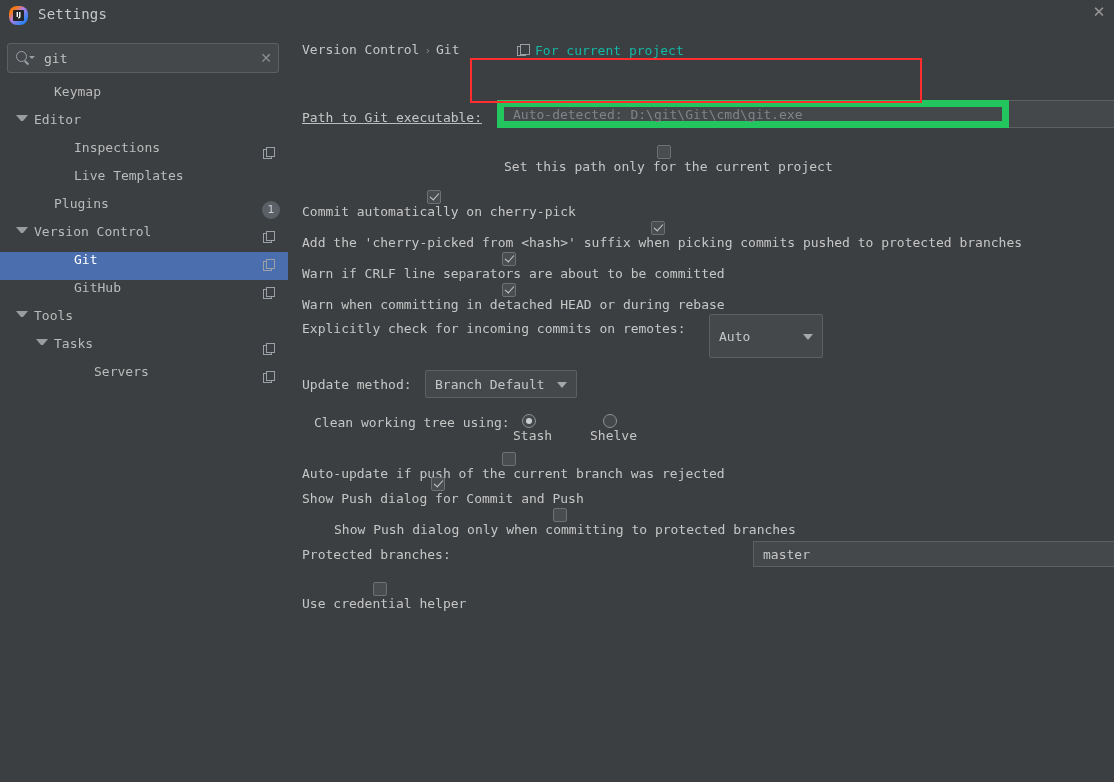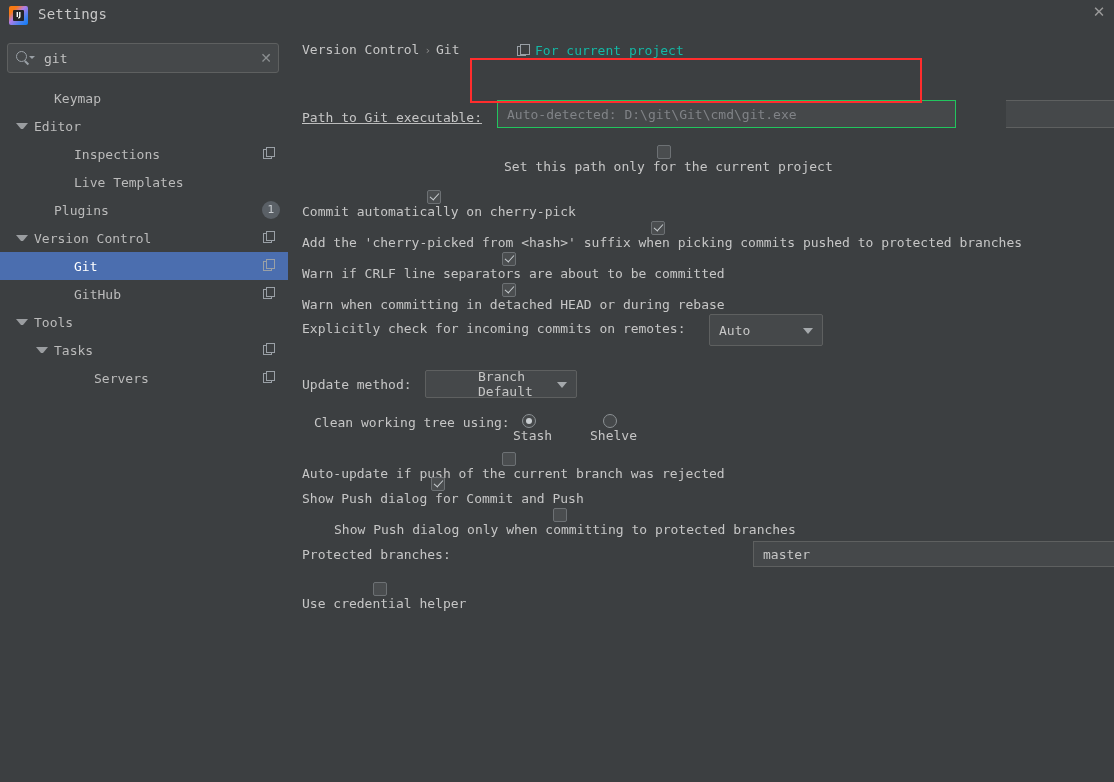--- a/index.html
+++ b/index.html
@@ -14,21 +14,21 @@
   }
   #root { position: relative; width: 1114px; height: 782px; background: #3c3f41; }
 
   
   .titlebar {
     position: absolute; left: 0; top: 0; width: 1114px; height: 32px;
     background: #3c3f41; display: flex; align-items: center;
   }
   .ij-logo {
     position: absolute; left: 9px; top: 6px; width: 19px; height: 19px;
-    border-radius: 2px;
+    border-radius: 8px;
     background:
       linear-gradient(135deg, #f97a12 0%, #f97a12 22%, #b07ce8 45%, #4b83f0 72%, #087cfa 100%);
     display: flex; align-items: center; justify-content: center;
   }
   .ij-logo-inner {
     width: 11px; height: 11px; background: #242527; border-radius: 1px;
     color: #ffffff; font-size: 7px; line-height: 11px; text-align: center;
     font-family: "DejaVu Sans", sans-serif; font-weight: bold;
   }
   .title-text {
@@ -71,21 +71,21 @@
     flex: 1; background: transparent; border: none; outline: none;
     color: #c3c3c3; font-family: inherit; font-size: 13px; margin-left: 6px;
   }
   .search-clear {
     width: 24px; text-align: center; color: #8b8f91; font-size: 14px;
     font-family: "DejaVu Sans", sans-serif;
   }
 
   .tree { position: absolute; left: 0; top: 52px; width: 288px; }
   .tree-row {
-    position: relative; height: 28px; display: flex; align-items: center;
+    position: relative; height: 28px; display: flex; align-items: flex-start;
     color: #bbbbbb; font-size: 13px; white-space: nowrap;
   }
   .tree-row.selected { background: #4b6eaf; color: #ffffff; }
   .tree-arrow {
     position: absolute; width: 12px; height: 12px;
   }
   .tree-arrow i {
     display: block; border-left: 5px solid transparent; border-right: 5px solid transparent;
     border-top: 6px solid #9a9da0; margin-top: 3px;
   }
@@ -134,22 +134,22 @@
     position: absolute; left: 3px; top: 0; width: 10px; height: 11px;
     border: 1.3px solid #9aa0a6; background: #3c3f41;
   }
 
   .row-path {
     position: absolute; left: 14px; top: 78px; display: flex; align-items: center; text-decoration: underline;
   }
   .path-label { font-size: 13px; color: #c6c6c6; white-space: nowrap; }
   .path-label u { text-decoration: underline; }
   .path-field-inner {
-    position: absolute; left: 209px; top: 68px; width: 459px; height: 28px;
-    background: #45484a; border: 1px solid #22c55e;
+    position: absolute; left: 209px; top: 68px; width: 512px; height: 28px;
+    background: #45484a; border: 7px solid #22c55e;
     display: flex; align-items: center;
   }
   .path-placeholder {
     margin-left: 9px; color: #808387; font-size: 13px; white-space: nowrap;
   }
   .browse-box {
     position: absolute; left: 718px; top: 68px; width: 288px; height: 28px;
     background: #45484a; border: 1px solid #5e6060; border-left: none;
   }
 
@@ -357,27 +357,27 @@
           <span class="cb checked"></span>
           <span>Warn if CRLF line separators are about to be committed</span>
         </div>
         <div class="cbrow" style="left: 14px; top: 251px;">
           <span class="cb checked"></span>
           <span>Warn when committing in detached HEAD or during rebase</span>
         </div>
       </div>
 
     <div class="line" style="left:14px; top:289px;">Explicitly check for incoming commits on remotes:</div>
-    <div class="combo" style="left:421px; top:282px; width:114px; height:32px;">
+    <div class="combo" style="left:421px; top:282px; width:114px; height:44px;">
       <span class="val">Auto</span>
       <span class="arrow"></span>
     </div>
 
     <div class="line" style="left:14px; top:345px;">Update method:</div>
-    <div class="combo" style="left:137px; top:338px; width:152px; height:28px;padding-left:43px;">
+    <div class="combo" style="left:137px; top:338px; width:152px; height:28px;">
       <span class="val">Branch Default</span>
       <span class="arrow"></span>
     </div>
 
     <div class="line" style="left:26px; top:383px;">Clean working tree using:</div>
     <div class="cbrow" style="left:225px; top:382px;">
       <span class="radio on"></span>
       <span>Stash</span>
     </div>
     <div class="cbrow" style="left:302px; top:382px;">

